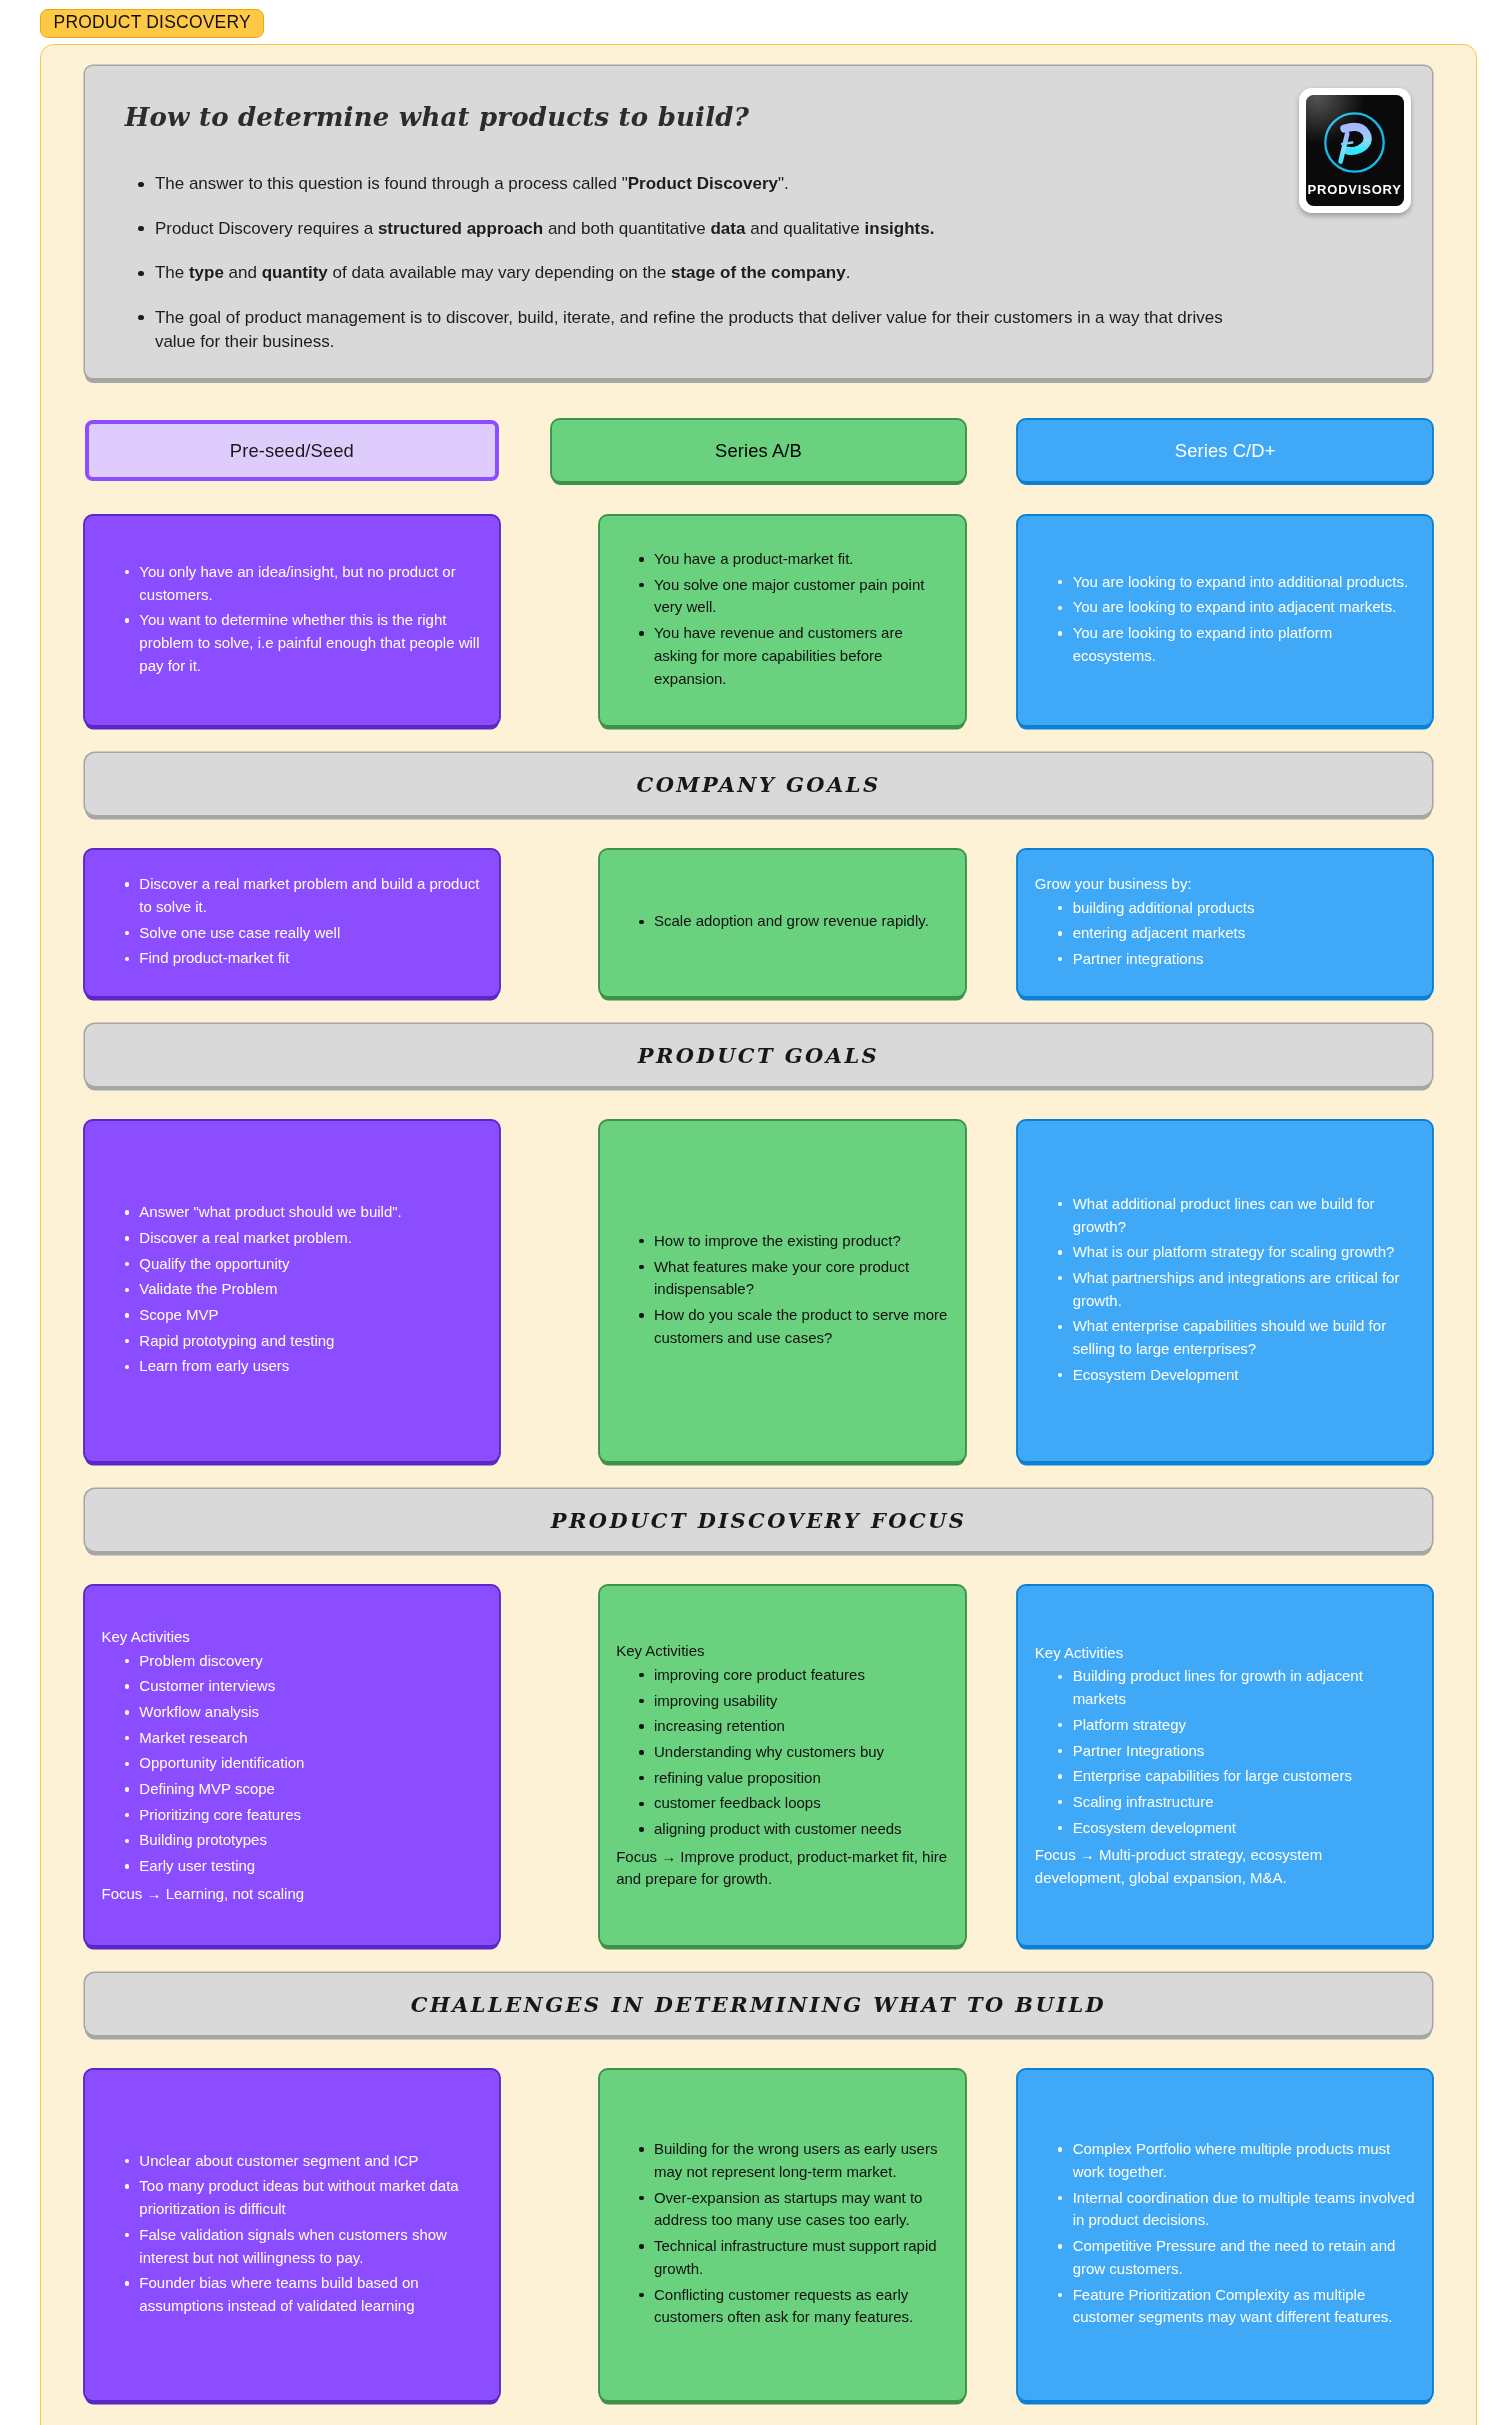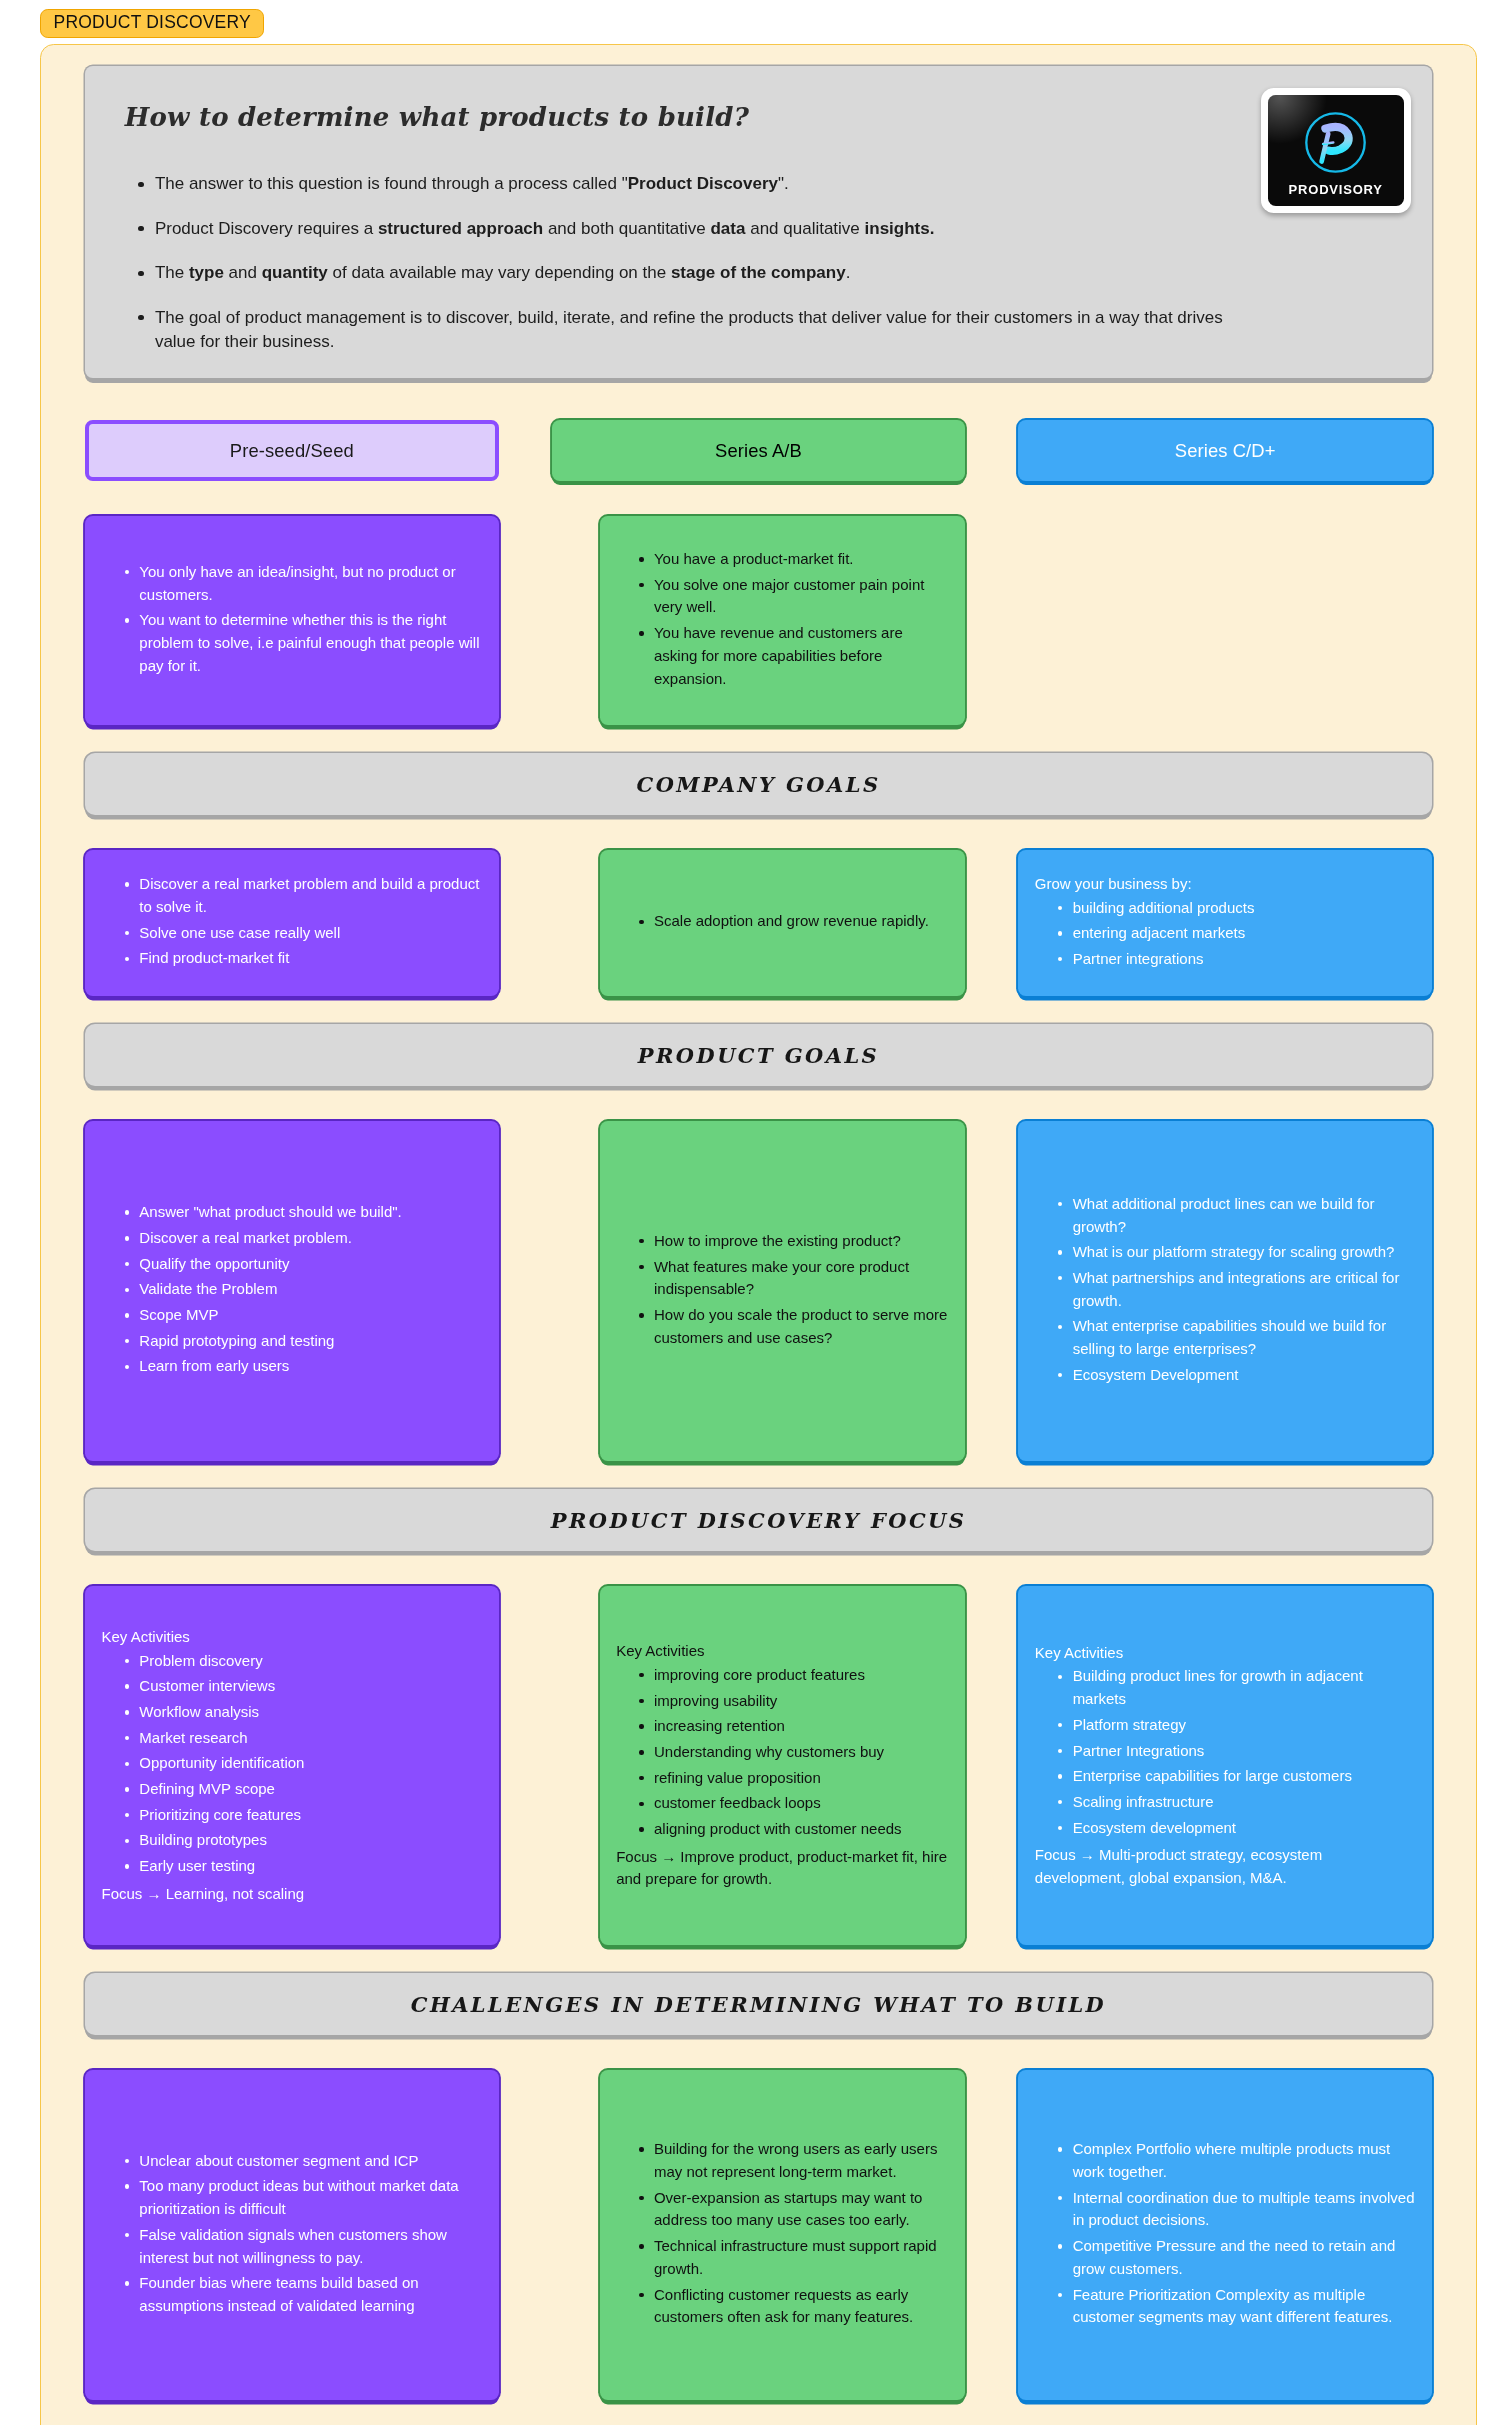--- a/index.html
+++ b/index.html
@@ -78,21 +78,21 @@
     width: 5.3px; height: 5.3px;
     border-radius: 50%;
     background: #1d1d1d;
   }
   .hero b { font-weight: 700; }
 
   
   .logo-wrap {
     position: absolute;
     top: 21.3px; right: 21.3px;
-    width: 150px; height: 125px;
+    width: 112px; height: 125px;
     background: #ffffff;
     border-radius: 12.6px;
     box-shadow: 0 2.9px 4.9px rgba(0,0,0,.28);
     padding: 6.8px;
   }
   .logo-inner {
     width: 100%; height: 100%;
     background: #0a0a0a;
     border-radius: 7.8px;
     display: flex;
@@ -284,20 +284,27 @@
         <li>You want to determine whether this is the right problem to solve, i.e painful enough that people will pay for it.</li>
       </ul>
     </div>
     <div class="card green top">
       <ul>
         <li>You have a product-market fit.</li>
         <li>You solve one major customer pain point very well.</li>
         <li>You have revenue and customers are asking for more capabilities before expansion.</li>
       </ul>
     </div>
+    <div class="card blue top">
+      <ul>
+        <li>You are looking to expand into additional products.</li>
+        <li>You are looking to expand into adjacent markets.</li>
+        <li>You are looking to expand into platform ecosystems.</li>
+      </ul>
+    </div>
   </div>
 
   <div class="section-banner">
     <span class="txt">COMPANY GOALS</span>
   </div>
   <div class="row3 band band-company">
     <div class="card purple">
       <ul>
         <li>Discover a real market problem and build a product to solve it.</li>
         <li>Solve one use case really well</li>

